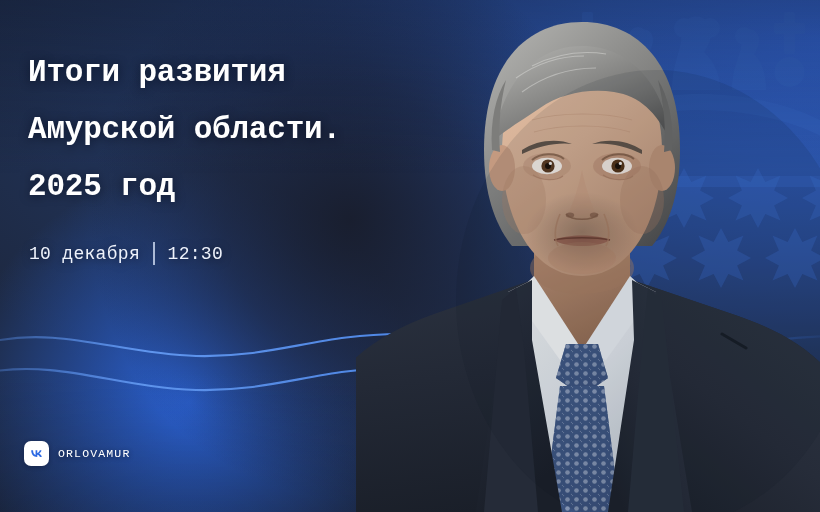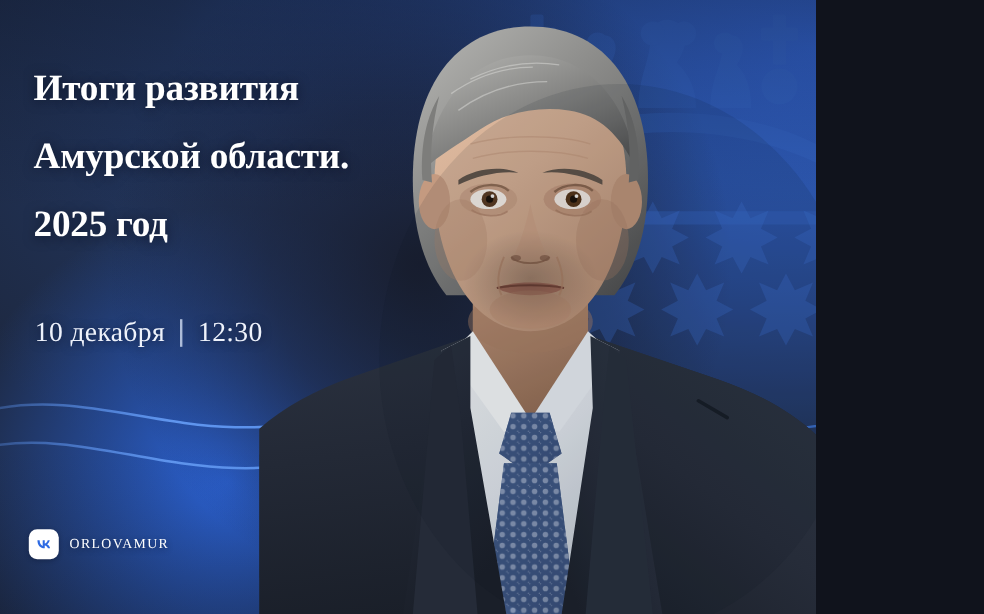--- a/index.html
+++ b/index.html
@@ -3,24 +3,24 @@
 <meta charset="utf-8">
 <title>Итоги развития Амурской области. 2025 год</title>
 <style>
   html, body {
     margin: 0;
     padding: 0;
     background: #10131c;
   }
   #banner {
     position: relative;
-    width: 680px;
+    width: 820px;
     height: 512px;
     overflow: hidden;
-    font-family: Liberation Serif, serif;
+    font-family: Liberation Mono, monospace;
     background: #24304f;
     user-select: none;
   }
 
   
   .bg-base {
     position: absolute;
     inset: 0;
     background:
       radial-gradient(120% 95% at 100% 8%, #3060c8 0%, #2c56ad 24%, #28488c 44%, #22365f 66%, #1d2840 100%),
@@ -79,22 +79,22 @@
     font-size: 31px;
     line-height: 57px;
     font-weight: bold;
     color: #ffffff;
     letter-spacing: -0.2px;
     text-shadow: 0 1px 10px rgba(6,10,22,0.55);
     white-space: pre-line;
   }
   .datetime {
     position: absolute;
-    left: 29px; top: 264px;
-    font-size: 23px;
+    left: 29px; top: 242px;
+    font-size: 18px;
     font-weight: normal;
     color: #eef2fb;
     letter-spacing: 0.3px;
     text-shadow: 0 1px 8px rgba(6,10,22,0.5);
     display: flex;
     align-items: center;
     gap: 13px;
   }
   .dt-sep {
     display: inline-block;

